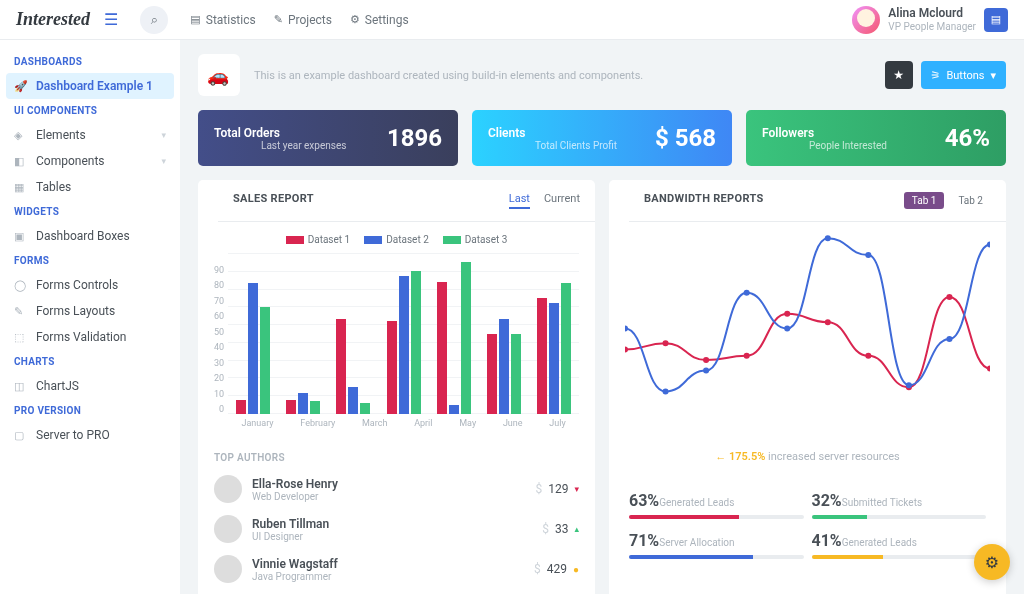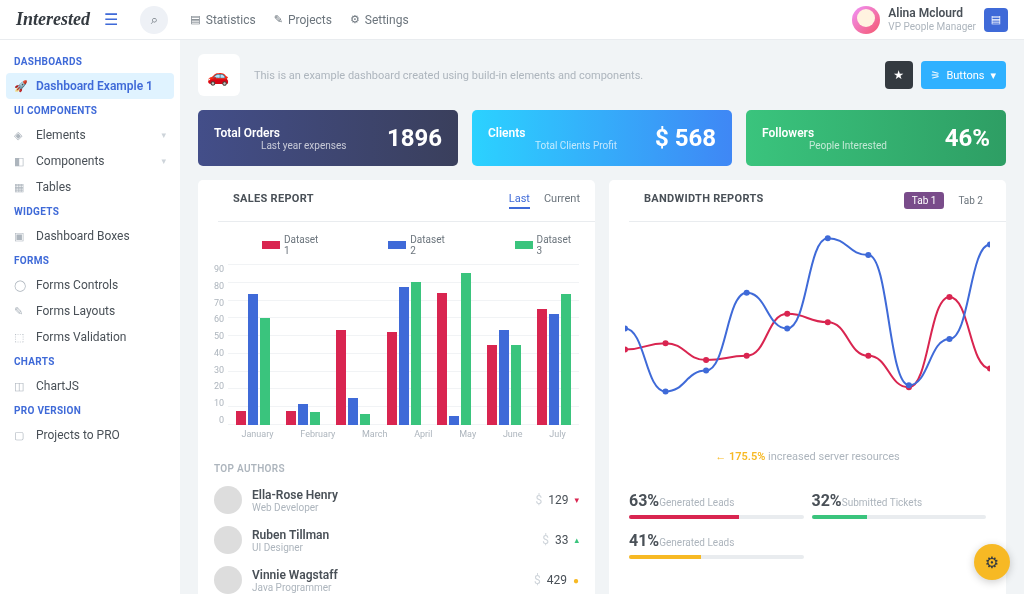--- a/index.html
+++ b/index.html
@@ -49,33 +49,33 @@
 .card-title { font-size:11px; font-weight:700; color:#495057; letter-spacing:.3px; text-transform:uppercase; }
 .tabs { margin-left:auto; display:flex; gap:14px; font-size:11px; }
 .tab { color:#6c757d; cursor:pointer; padding-bottom:2px; }
 .tab.active { color:#3f6ad8; border-bottom:2px solid #3f6ad8; }
 .pill-tabs { margin-left:auto; display:flex; gap:6px; }
 .pill { padding:3px 8px; border-radius:3px; font-size:10px; cursor:pointer; color:#6c757d; }
 .pill.active { background:#794c8a; color:#fff; }
 .chart-body { padding:12px 16px; }
 
 .bar-chart { position:relative; height:175px; display:flex; }
-.y-axis { display:flex; flex-direction:column; justify-content:space-between; font-size:9px; color:#adb5bd; padding-bottom:14px; text-align:right; padding-right:4px; }
+.y-axis { display:flex; flex-direction:column; justify-content:space-between; font-size:9px; color:#adb5bd; padding-bottom:14px; text-align:right; padding-right:4px;margin-top:12px; }
 .plot { flex:1; position:relative; }
 .grid { position:absolute; inset:0 0 14px 0; display:flex; flex-direction:column; justify-content:space-between; }
 .grid div { border-top:1px solid #f1f3f5; height:0; }
 .bars-row { position:absolute; inset:0 0 14px 0; display:flex; justify-content:space-around; align-items:flex-end; }
 .bar-group { display:flex; gap:2px; align-items:flex-end; height:100%; }
 .bar { width:10px; }
 .bar.d1 { background:#d92550; }
 .bar.d2 { background:#3f6ad8; }
 .bar.d3 { background:#3ac47d; }
 .x-axis { position:absolute; bottom:0; left:0; right:0; display:flex; justify-content:space-around; font-size:9px; color:#adb5bd; }
 .legend { display:flex; gap:14px; justify-content:center; font-size:10px; color:#6c757d; margin-bottom:8px; }
-.legend span { display:flex; align-items:center; gap:4px;margin-left:24px; }
+.legend span { display:flex; align-items:center; gap:4px; }
 .sw { width:18px; height:8px; }
 
 .authors-head { font-size:10px; font-weight:600; color:#adb5bd; padding:12px 16px 6px; letter-spacing:.3px; }
 .author { display:flex; align-items:center; gap:10px; padding:6px 16px; }
 .author .av { width:28px; height:28px; border-radius:50%; background:#ddd; }
 .author-name { font-size:12px; font-weight:600; color:#495057; }
 .author-role { font-size:10px; color:#adb5bd; }
 .author-val { margin-left:auto; display:flex; align-items:center; gap:6px; font-size:12px; color:#495057; }
 .author-val .d { color:#ced4da; }
 .trend-up { color:#3ac47d; font-size:9px; }
@@ -172,21 +172,21 @@
           <span>Forms Validation</span>
         </div>
         <div class="sb-head">CHARTS</div>
         <div class="sb-item">
           <span class="ic">◫</span>
           <span>ChartJS</span>
         </div>
         <div class="sb-head">PRO VERSION</div>
         <div class="sb-item">
           <span class="ic">▢</span>
-          <span>Projects to PRO</span>
+          <span>Server to PRO</span>
         </div>
       </div>
 
     <div class="main">
       <div class="page-head">
         <div class="page-icon">
           <span>🚗</span>
         </div>
         <div>
           <div class="page-sub">This is an example dashboard created using build-in elements and components.</div>
@@ -415,20 +415,29 @@
                 <div class="mini-top">
                   <span class="mini-pct">32%</span>
                   <span class="mini-lbl">Submitted Tickets</span>
                 </div>
                 <div class="mini-bar">
                   <div class="mini-fill" style="width:32%;background:#3ac47d"></div>
                 </div>
               </div>
               <div class="mini">
                 <div class="mini-top">
+                  <span class="mini-pct">71%</span>
+                  <span class="mini-lbl">Server Allocation</span>
+                </div>
+                <div class="mini-bar">
+                  <div class="mini-fill" style="width:71%;background:#3f6ad8"></div>
+                </div>
+              </div>
+              <div class="mini">
+                <div class="mini-top">
                   <span class="mini-pct">41%</span>
                   <span class="mini-lbl">Generated Leads</span>
                 </div>
                 <div class="mini-bar">
                   <div class="mini-fill" style="width:41%;background:#f7b924"></div>
                 </div>
               </div>
             </div>
         </div>
       </div>

